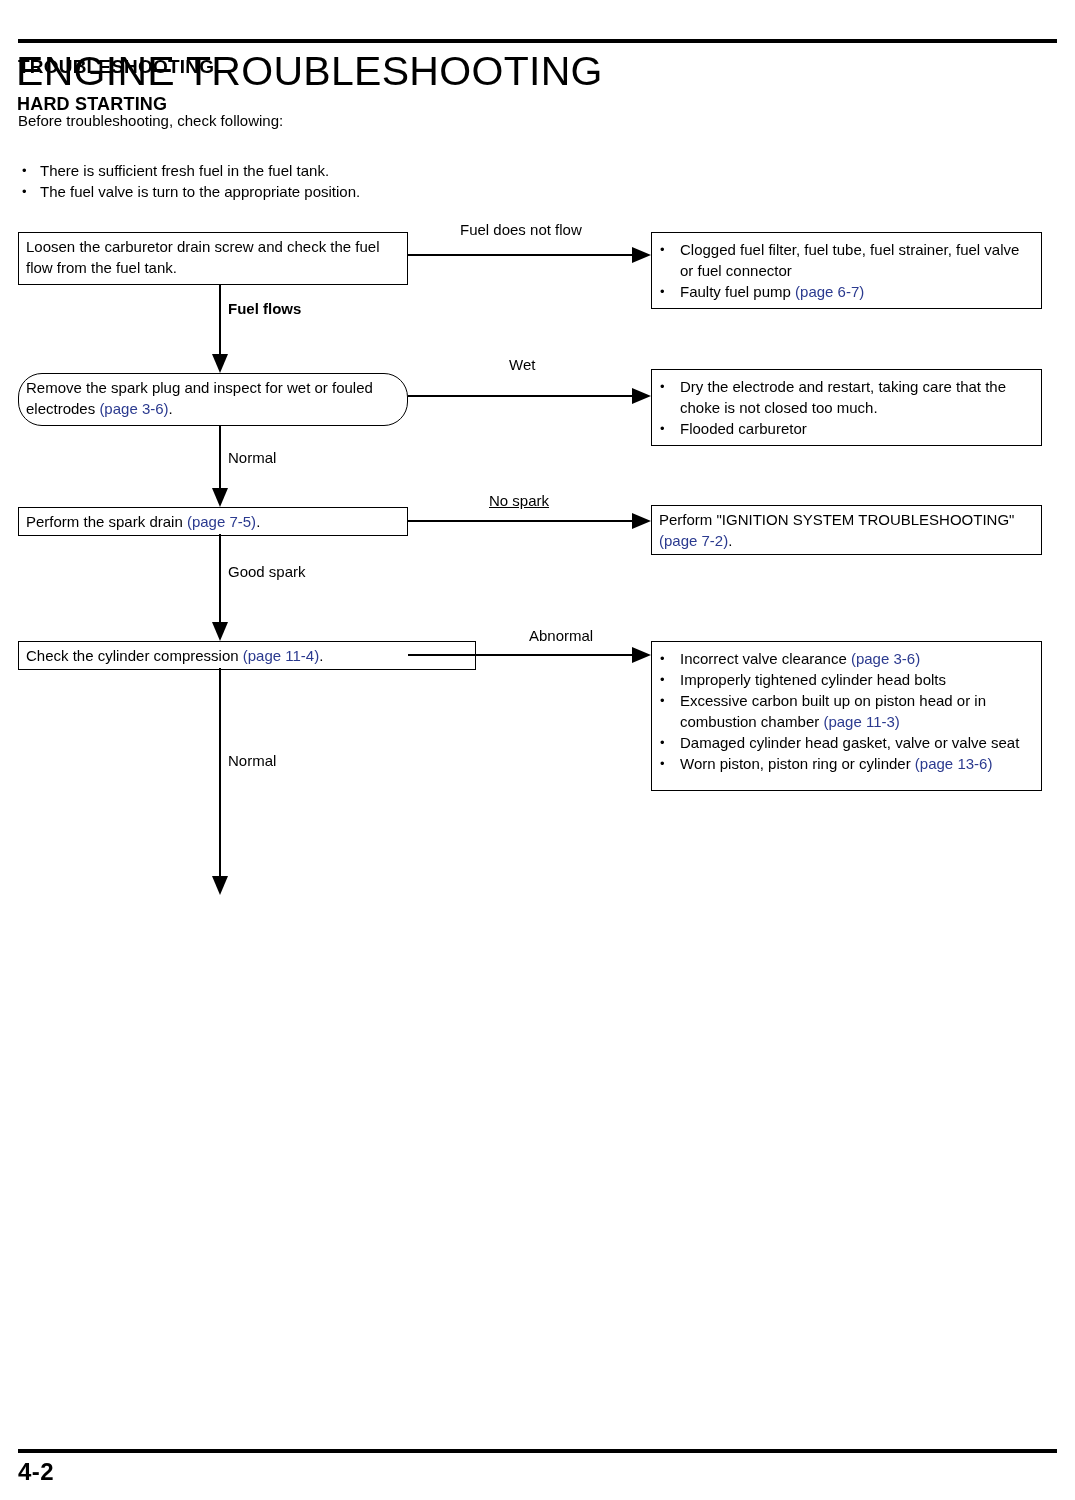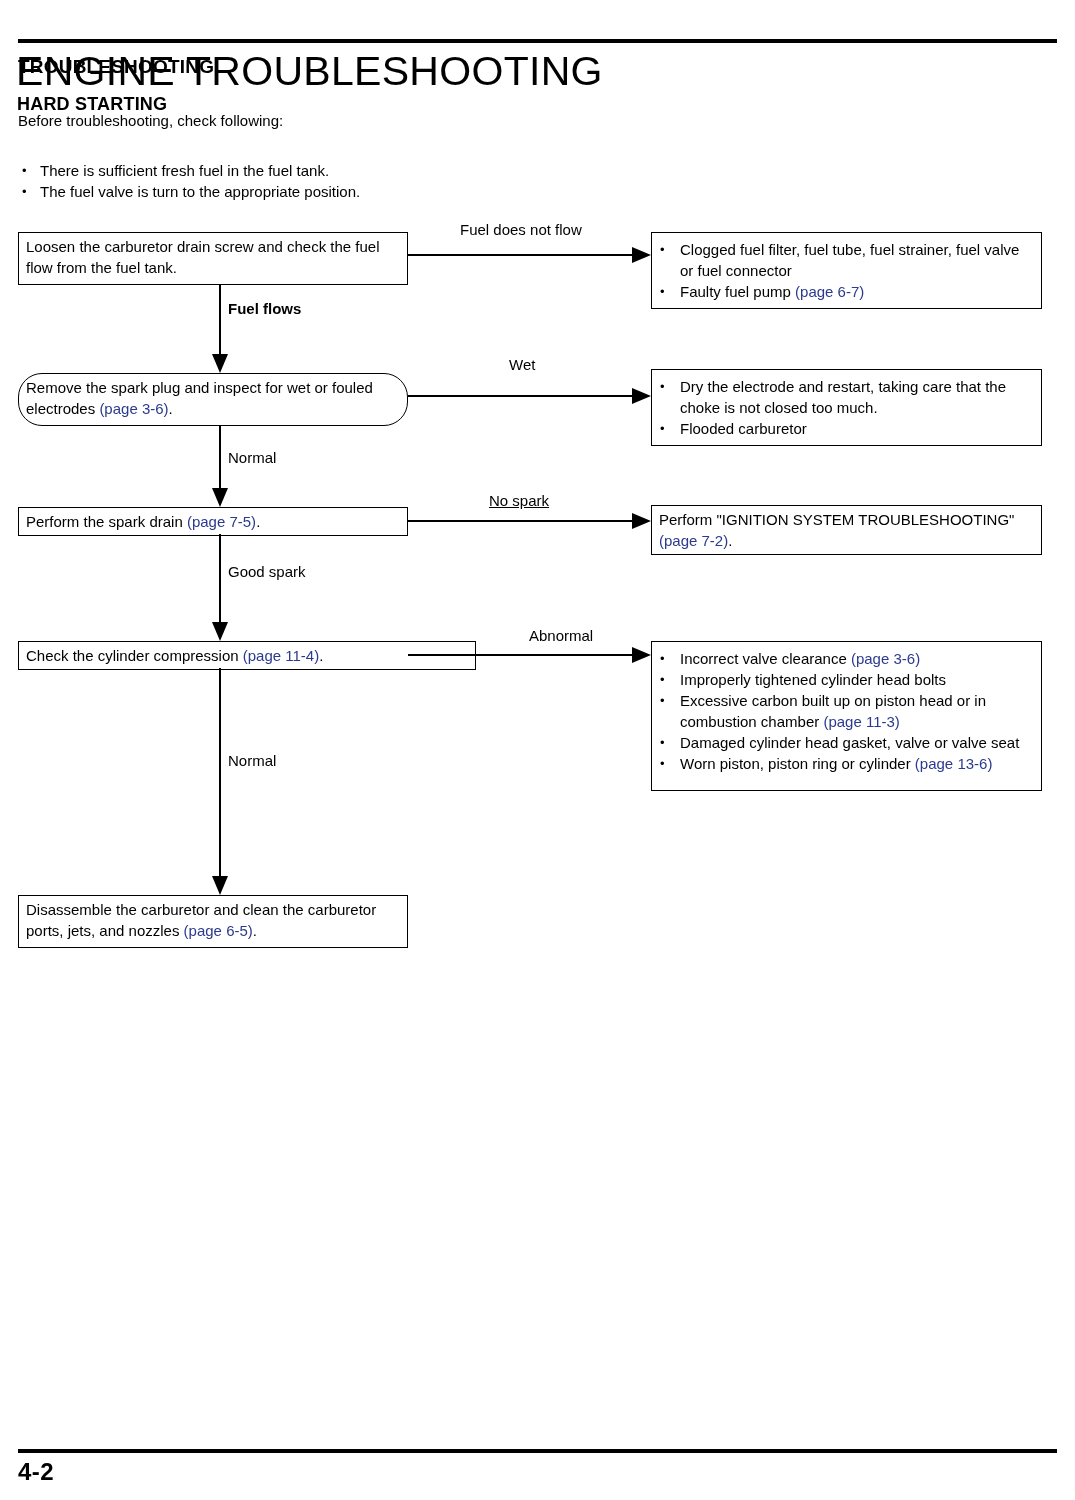--- a/index.html
+++ b/index.html
@@ -197,23 +197,20 @@
         <span class="txt"><span>Loosen the carburetor drain screw and check the fuel flow from the fuel tank.</span></span>
       </div>
       <div class="node" style="left: 18px; top: 373px; width: 390px; min-height: 53px; border-radius: 24px;">
         <span class="txt"><span>Remove the spark plug and inspect for wet or fouled electrodes </span><span class="lnk">(page 3-6)</span><span>.</span></span>
       </div>
       <div class="node" style="left: 18px; top: 507px; width: 390px; min-height: 27px;">
         <span class="txt"><span>Perform the spark drain </span><span class="lnk">(page 7-5)</span><span>.</span></span>
       </div>
       <div class="node" style="left: 18px; top: 641px; width: 458px; min-height: 27px;">
         <span class="txt"><span>Check the cylinder compression </span><span class="lnk">(page 11-4)</span><span>.</span></span>
-      </div>
-      <div class="node" style="left: 18px; top: 895px; width: 390px; min-height: 53px;">
-        <span class="txt"><span>Disassemble the carburetor and clean the carburetor ports, jets, and nozzles </span><span class="lnk">(page 6-5)</span><span>.</span></span>
       </div>
       <div class="node bulleted" style="left: 651px; top: 232px; width: 391px; min-height: 74px;">
         <div class="bullet-row">
           <span class="bullet-mark">•</span>
           <span class="bullet-text"><span>Clogged fuel filter, fuel tube, fuel strainer, fuel valve or fuel connector</span></span>
         </div>
         <div class="bullet-row">
           <span class="bullet-mark">•</span>
           <span class="bullet-text"><span>Faulty fuel pump </span><span class="lnk">(page 6-7)</span></span>
         </div>

